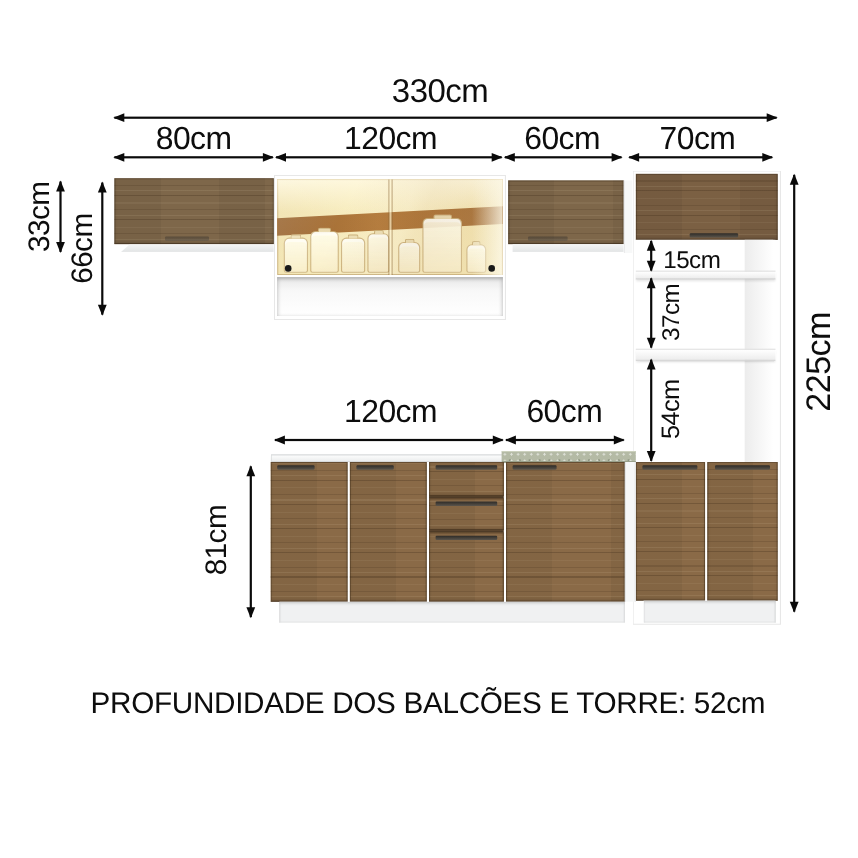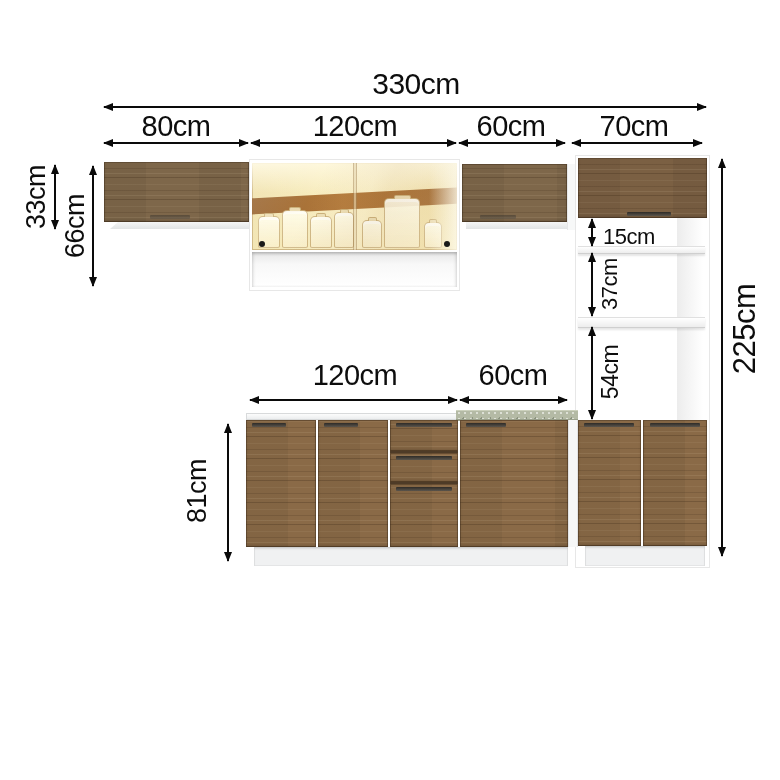--- a/index.html
+++ b/index.html
@@ -78,21 +78,21 @@
   .handle{position:absolute;height:4px;background:linear-gradient(180deg,#2e2b27,#5b554c);border-radius:1px;}
   .handle.soft{opacity:.45;}
   .gapline{background:#f6f7f7;box-shadow:inset 1px 0 0 #e2e3e4, inset -1px 0 0 #e2e3e4;}
   .inner-side{background:linear-gradient(90deg,#ececec,#ffffff);}
 </style>
 </head>
 <body>
 
 <div id="stage">
 
-  <div class="hlabel fs30" style="left:400px;top:69px;margin-left:16px;">330cm</div>
+  <div class="hlabel fs30" style="left:400px;top:69px;">330cm</div>
   <div class="arr-h" style="left:104px;top:106px;width:602px;"></div>
 
   <div class="hlabel fs29" style="left:176px;top:112px;">80cm</div>
   <div class="hlabel fs29" style="left:355px;top:112px;">120cm</div>
   <div class="hlabel fs29" style="left:511px;top:112px;">60cm</div>
   <div class="hlabel fs29" style="left:634px;top:112px;">70cm</div>
 
   <div class="arr-h" style="left:104px;top:142px;width:144px;"></div>
   <div class="arr-h" style="left:251px;top:142px;width:205px;"></div>
   <div class="arr-h" style="left:459px;top:142px;width:106px;"></div>
@@ -183,14 +183,15 @@
     <div class="handle" style="left:6px;top:36px;width:56px;"></div>
     <div class="handle" style="left:6px;top:67px;width:56px;"></div>
   </div>
 
   <div class="abs wood" style="left:460px;top:420px;width:108px;height:127px;"></div>
   <div class="handle" style="left:466px;top:423px;width:40px;"></div>
   <div class="abs gapline" style="left:568px;top:420px;width:10px;height:127px;"></div>
 
   <div class="abs plinth" style="left:254px;top:547px;width:314px;height:19px;"></div>
 
+  <div class="hlabel fs27" style="left:389px;top:626px;letter-spacing:-0.3px;">PROFUNDIDADE DOS BALCÕES E TORRE: 52cm</div>
 
 </div>
 
 </body></html>

